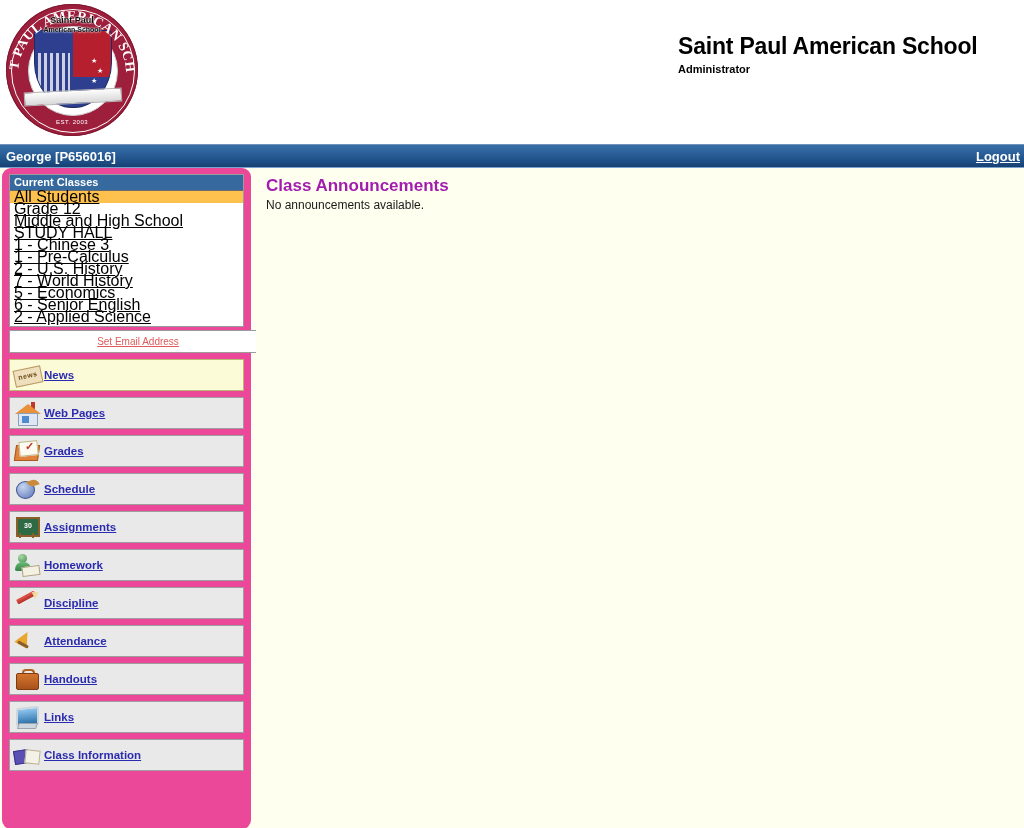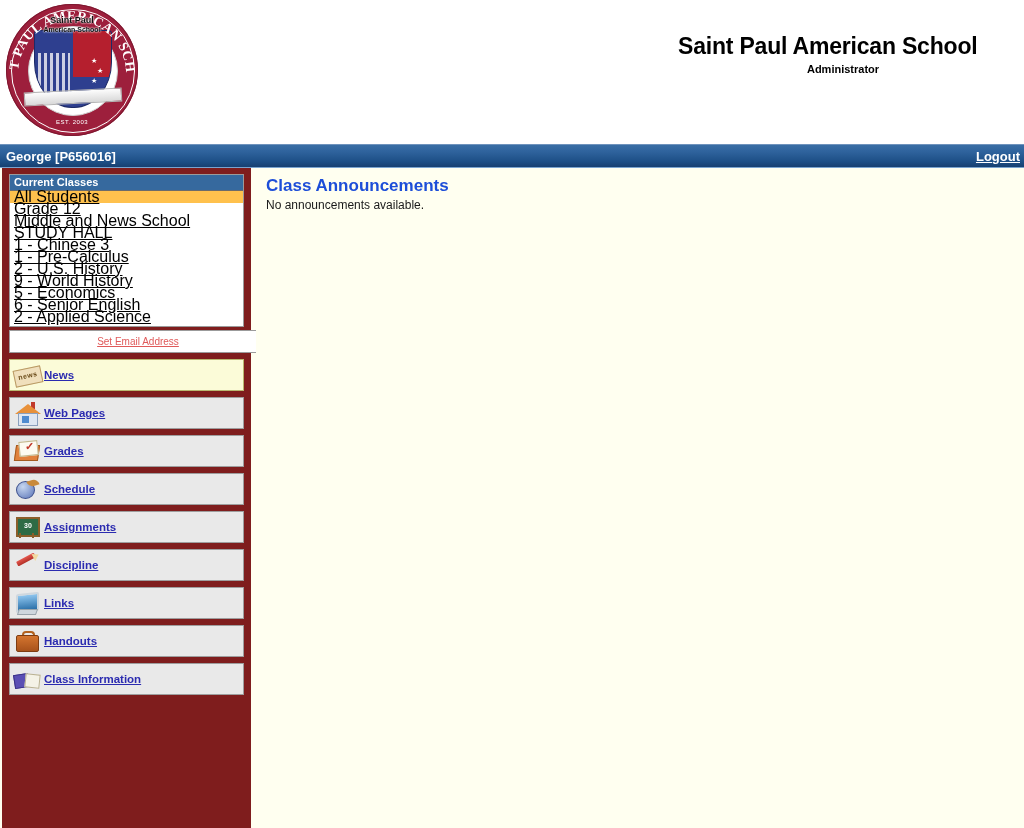--- a/index.html
+++ b/index.html
@@ -137,21 +137,20 @@
     font-weight: bold;
     line-height: 27px;
     color: #000000;
     letter-spacing: -0.2px;
   }
   .header-subtitle {
     font-size: 11px;
     font-weight: bold;
     color: #000000;
     margin-top: 3px;
-    text-align: center;
   }
 
   
   .userbar {
     position: relative;
     height: 22px;
     background: linear-gradient(180deg, #3a6ea5 0%, #2f639d 30%, #1d4f86 75%, #174071 100%);
     border-top: 1px solid #6f93bd;
     border-bottom: 1px solid #7aa4cf;
     color: #ffffff;
@@ -178,23 +177,24 @@
     position: relative;
     height: 661px;
     background: #fffff0;
   }
   .sidebar {
     position: absolute;
     left: 2px;
     top: 0;
     width: 249px;
     height: 661px;
-    background: #7f1d1d;
+    background: #ec4899;
     box-sizing: border-box;
     padding: 6px 7px 0 7px;
+    border-radius: 9px;
   }
   .panel {
     background: #ffffff;
     border: 1px solid #9b9b9b;
     box-sizing: border-box;
   }
 
   
   .classes-box { width: 235px; }
   .classes-header {
@@ -456,21 +456,21 @@
     top: 0;
     right: 0;
     height: 661px;
     background: #fffff0;
     padding: 8px 10px;
     box-sizing: border-box;
   }
   .main-title {
     font-size: 17px;
     font-weight: bold;
-    color: #1d4ed8;
+    color: #a21caf;
     margin: 0 0 2px 0;
     line-height: 20px;
   }
   .main-text {
     font-size: 12px;
     color: #1a1a1a;
   }
 </style>
 </head>
 <body>
@@ -522,26 +522,26 @@
 
 <div class="page">
 
   <div class="sidebar">
 
     <div class="panel classes-box">
       <div class="classes-header">Current Classes</div>
       <div class="classes-list">
           <a class="class-item active">All Students</a>
           <a class="class-item">Grade 12</a>
-          <a class="class-item">Middle and News School</a>
+          <a class="class-item">Middle and High School</a>
           <a class="class-item">STUDY HALL</a>
           <a class="class-item">1 - Chinese 3</a>
           <a class="class-item">1 - Pre-Calculus</a>
           <a class="class-item">2 - U.S. History</a>
-          <a class="class-item">9 - World History</a>
+          <a class="class-item">7 - World History</a>
           <a class="class-item">5 - Economics</a>
           <a class="class-item">6 - Senior English</a>
           <a class="class-item">2 - Applied Science</a>
         </div>
     </div>
 
     <div class="email-row">
       <a class="email-link">Set Email Address</a>
     </div>
 
@@ -590,43 +590,62 @@
               <div class="ic-board">30</div>
               <div class="ic-board-leg" style="left:5px;"></div>
               <div class="ic-board-leg" style="left:18px;"></div>
             </div>
           </span>
           <span class="nav-label">Assignments</span>
         </div>
         <div class="nav-item">
           <span class="nav-ico">
             <div class="ic">
+              <div class="ic-person-head"></div>
+              <div class="ic-person-body"></div>
+              <div class="ic-sm-book"></div>
+            </div>
+          </span>
+          <span class="nav-label">Homework</span>
+        </div>
+        <div class="nav-item">
+          <span class="nav-ico">
+            <div class="ic">
               <div class="ic-pencil"></div>
               <div class="ic-pencil-tip"></div>
             </div>
           </span>
           <span class="nav-label">Discipline</span>
         </div>
         <div class="nav-item">
           <span class="nav-ico">
             <div class="ic">
+              <div class="ic-bell"></div>
+              <div class="ic-bell-handle"></div>
+            </div>
+          </span>
+          <span class="nav-label">Attendance</span>
+        </div>
+        <div class="nav-item">
+          <span class="nav-ico">
+            <div class="ic">
+              <div class="ic-case-handle"></div>
+              <div class="ic-case"></div>
+            </div>
+          </span>
+          <span class="nav-label">Handouts</span>
+        </div>
+        <div class="nav-item">
+          <span class="nav-ico">
+            <div class="ic">
               <div class="ic-monitor"></div>
               <div class="ic-monitor-base"></div>
             </div>
           </span>
           <span class="nav-label">Links</span>
-        </div>
-        <div class="nav-item">
-          <span class="nav-ico">
-            <div class="ic">
-              <div class="ic-case-handle"></div>
-              <div class="ic-case"></div>
-            </div>
-          </span>
-          <span class="nav-label">Handouts</span>
         </div>
         <div class="nav-item">
           <span class="nav-ico">
             <div class="ic">
               <div class="ic-obook-l"></div>
               <div class="ic-obook-r"></div>
             </div>
           </span>
           <span class="nav-label">Class Information</span>
         </div>

